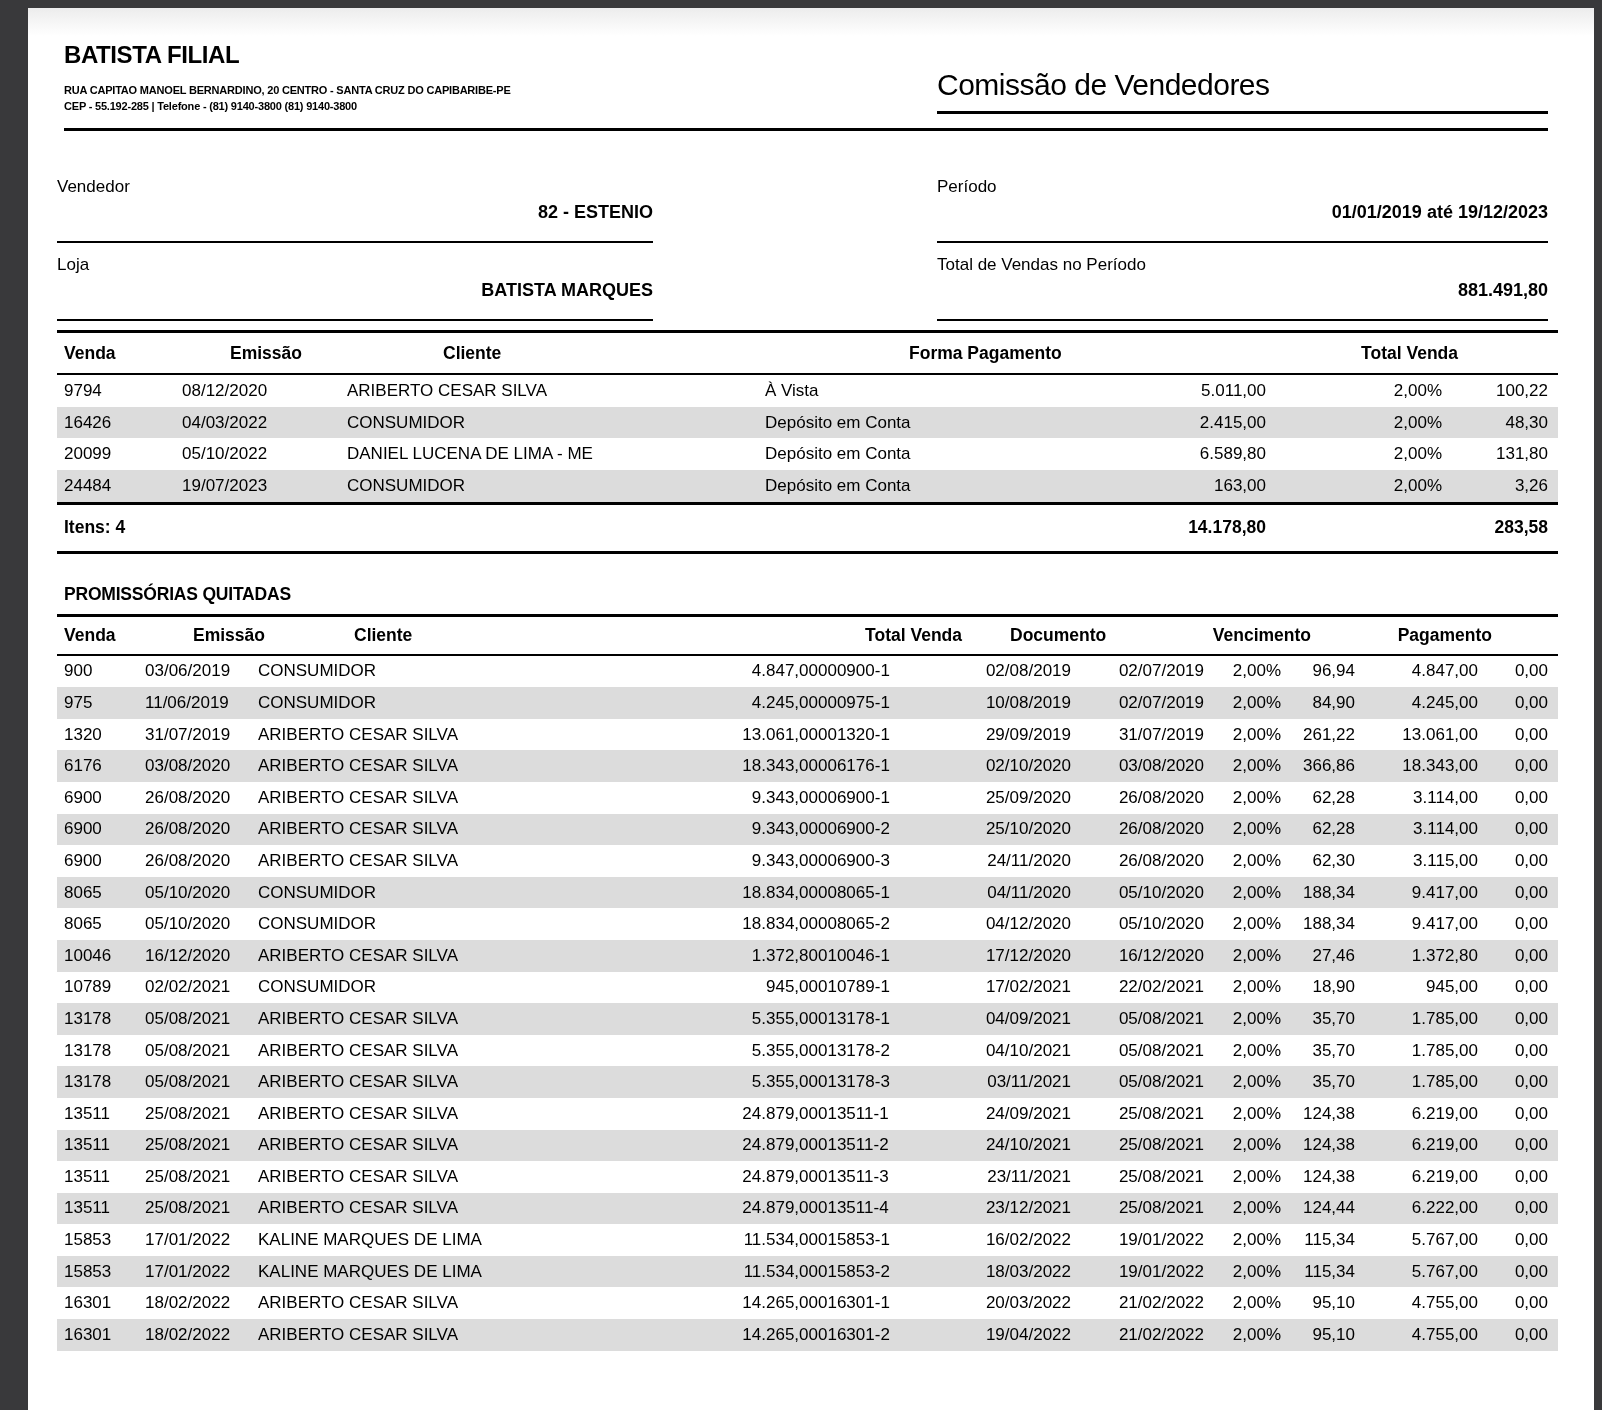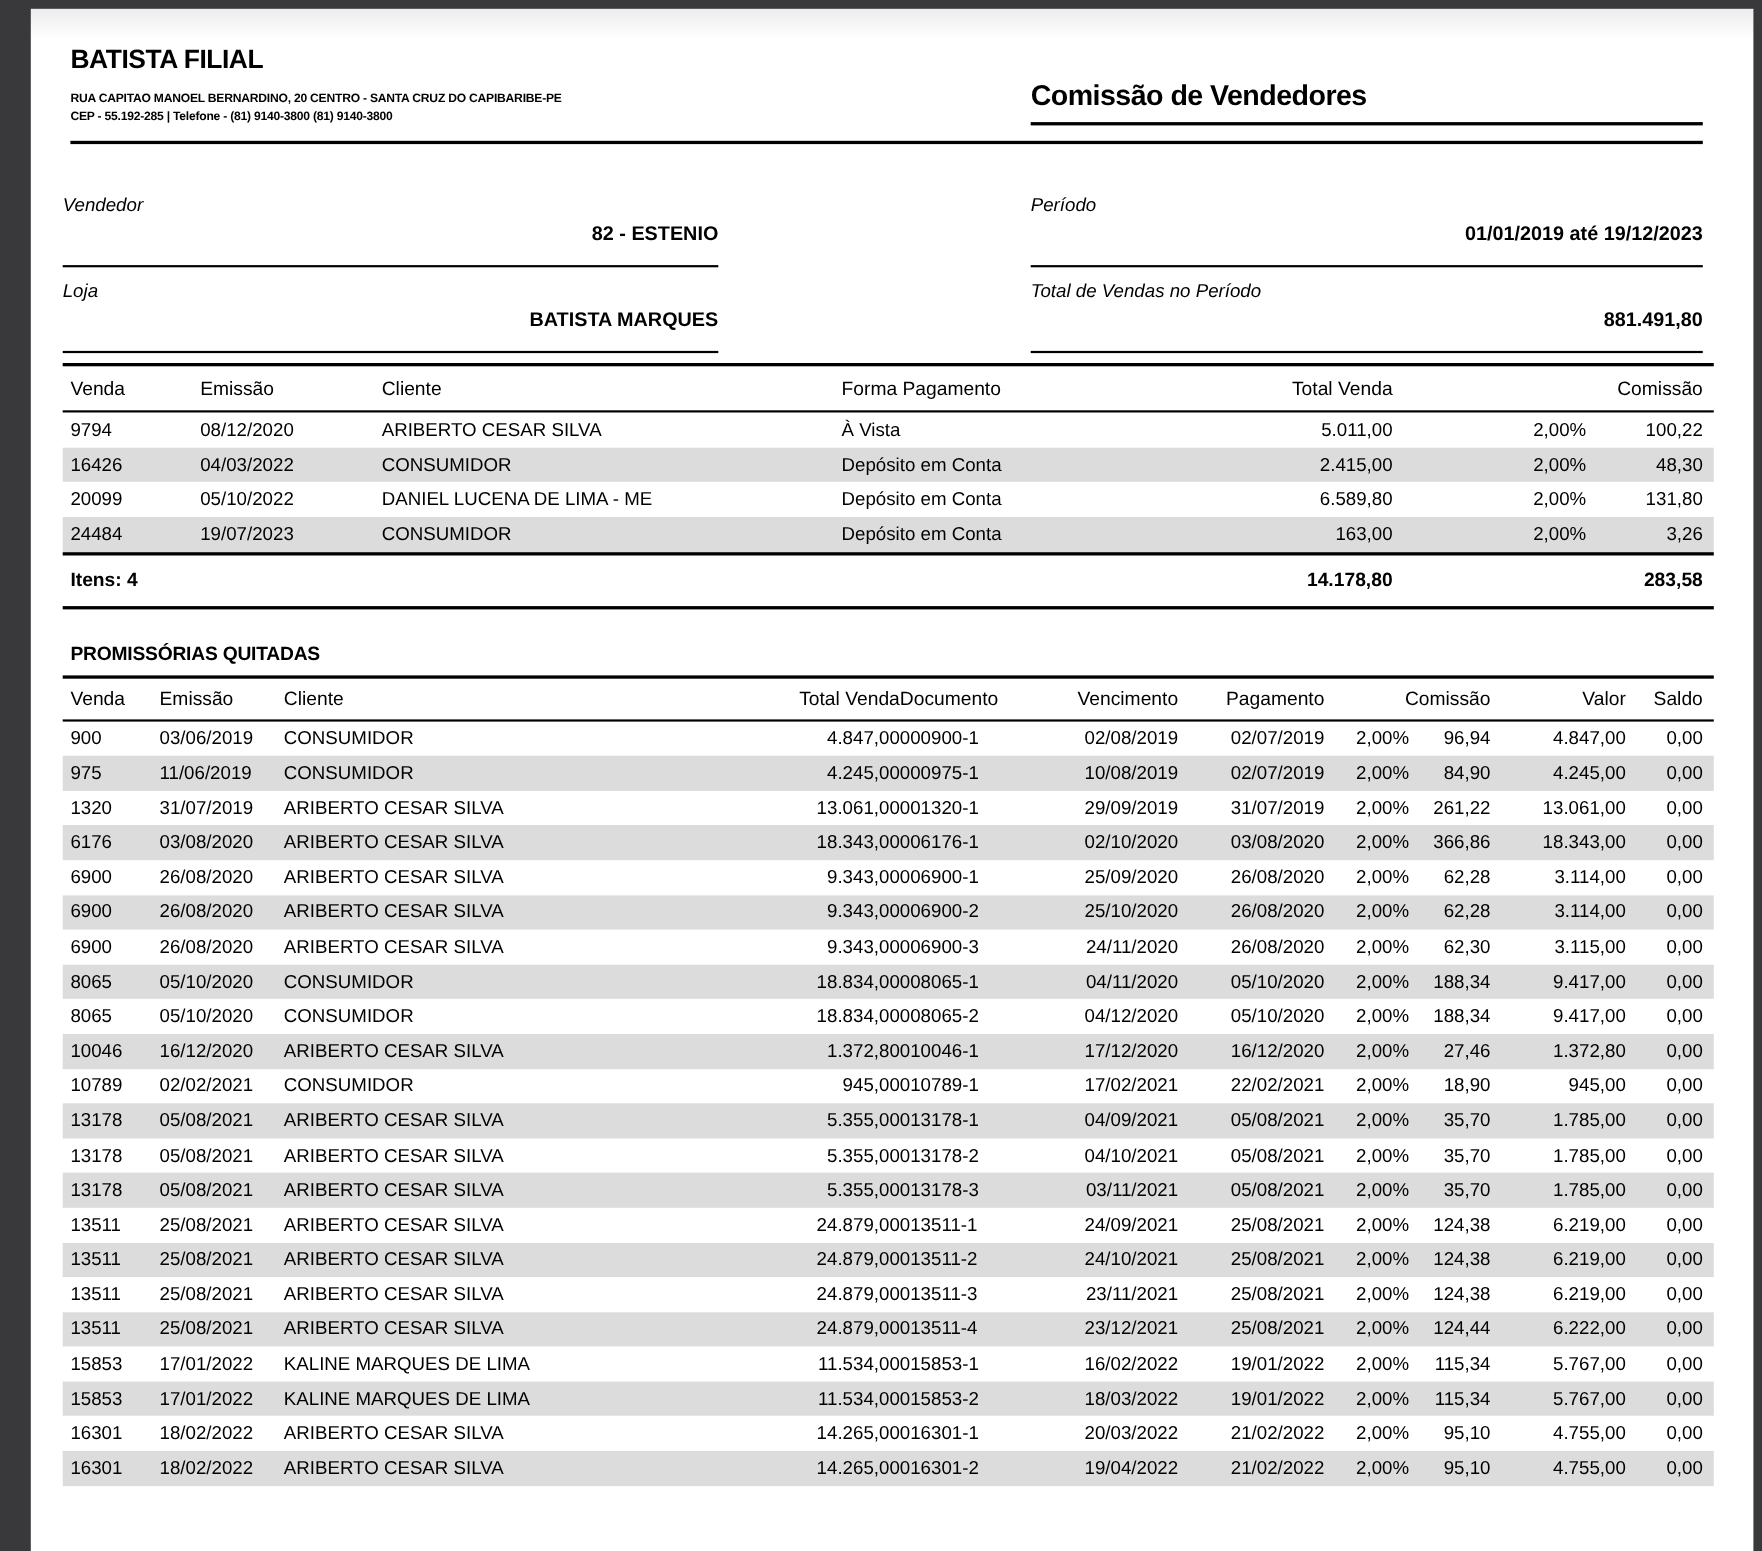--- a/index.html
+++ b/index.html
@@ -17,38 +17,38 @@
     background:linear-gradient(180deg,#ececec 0px,#ffffff 28px,#ffffff 100%);
   }
   .content { padding:0 46px 0 36px; }
 
   
   .header { display:flex; justify-content:space-between; align-items:flex-end;
             padding-top:33px; padding-bottom:14px; border-bottom:3px solid #000; }
   .company-name { font-size:24px; font-weight:bold; letter-spacing:-0.4px; }
   .company-address { font-size:11px; font-weight:bold; line-height:1.42; margin-top:14px; letter-spacing:-0.2px; }
   .report-title-wrap { width:611px; border-bottom:3px solid #000; padding-bottom:9px; margin-top:2px; }
-  .report-title { font-size:26px; font-weight:bold; letter-spacing:-0.5px; }
+  .report-title { font-size:30px; font-weight:normal; letter-spacing:-0.5px; }
 
   
   .fields-row { display:flex; justify-content:space-between; margin-top:46px; }
   .fcol-left  { width:596px; margin-left:-7px; }
   .fcol-right { width:611px; }
   .field + .field { margin-top:12px; }
-  .field-label { font-size:17px;font-style:italic; }
+  .field-label { font-size:17px; }
   .field-value { font-size:18px; font-weight:bold; text-align:right;
                  margin-top:5px; padding-bottom:18px; border-bottom:2.5px solid #000; }
 
   
   .section-title { font-size:17.5px; font-weight:bold; letter-spacing:-0.2px; }
   .vendas-title { margin-top:52px; }
   .prom-title   { margin-top:30px; }
   .table { margin:9px -10px 0 -7px; border-top:3px solid #000; }
   .thead, .trow, .totals-row { padding-left:7px; padding-right:10px; display:grid; align-items:center; }
-  .thead { border-bottom:2.5px solid #000; font-weight:normal; font-size:17.5px; }
+  .thead { border-bottom:2.5px solid #000; font-weight:bold; font-size:17.5px;gap:48px; }
   .trow { height:31.6px; font-size:17px; }
   .trow.alt { background:#dcdcdc; }
   .ar { text-align:right; }
 
   
   .vendas-grid { grid-template-columns:118px 165px 418px 220px 281px 176px 106px; }
   .vendas .thead { height:42px; }
   .totals-row { height:52px; font-weight:bold; font-size:17.5px;
                 border-top:3px solid #000; border-bottom:3px solid #000; }
   .totals-itens { grid-column:1 / span 4; }

